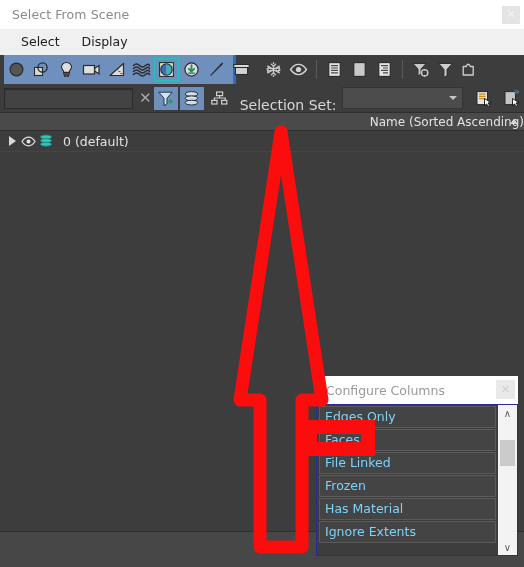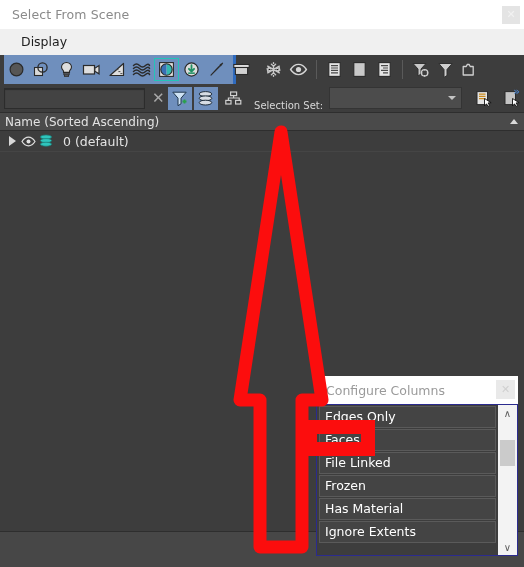--- a/index.html
+++ b/index.html
@@ -144,21 +144,21 @@
     margin-left: 4px;
   }
   .btn-blue {
     width: 24px; height: 23px;
     background: #6f8fbd;
     display: flex; align-items: center; justify-content: center;
     flex: none;
   }
   .setlabel {
     color: #d8d8d8;
-    font-size: 10px;
+    font-size: 14px;
     margin: 14px 6px 0 8px;
     white-space: nowrap;
   }
   .combo {
     width: 150px; height: 20px;
     background: #4c4c4c;
     border: 1px solid #343434;
     position: relative;
     display: flex; align-items: center;
   }
@@ -183,20 +183,21 @@
     background: #4a4a4a;
     border-top: 1px solid #2e2e2e;
     border-bottom: 1px solid #2e2e2e;
     display: flex;
     align-items: center;
     flex: none;
     position: relative;
     padding-left: 5px;
     font-size: 12px;
     color: #e2e2e2;
+    justify-content: flex-end;
   }
   .listhdr .sortmark {
     position: absolute;
     right: 6px; top: 6px;
     width: 0; height: 0;
     border-left: 4px solid transparent;
     border-right: 4px solid transparent;
     border-bottom: 5px solid #dadada;
   }
 
@@ -290,21 +291,21 @@
     padding-top: 0;
   }
   .cfg-item {
     height: 20px;
     line-height: 20px;
     background: #444444;
     border: 1px solid #5a5a5a;
     margin: 1px 2px 1px 2px;
     padding-left: 5px;
     font-size: 12.5px;
-    color: #ffffff;
+    color: #7dd3fc;
     white-space: nowrap;
     overflow: hidden;
   }
   .cfg-scroll {
     width: 19px;
     background: #f3f3f3;
     flex: none;
     position: relative;
     display: flex;
     flex-direction: column;
@@ -338,20 +339,21 @@
 <body>
 
 <div id="dialog">
 
   <div class="titlebar">
     <div class="title">Select From Scene</div>
     <div class="close">✕</div>
   </div>
 
   <div class="menubar">
+    <div class="mi">Select</div>
     <div class="mi">Display</div>
   </div>
 
   <div class="toolbar1">
     <div class="tb-blue"></div>
     <div class="tb-accent"></div>
     <div class="tb-icons">
 
       <div class="ticon">
         <svg width="17" height="17" viewBox="0 0 17 17">

